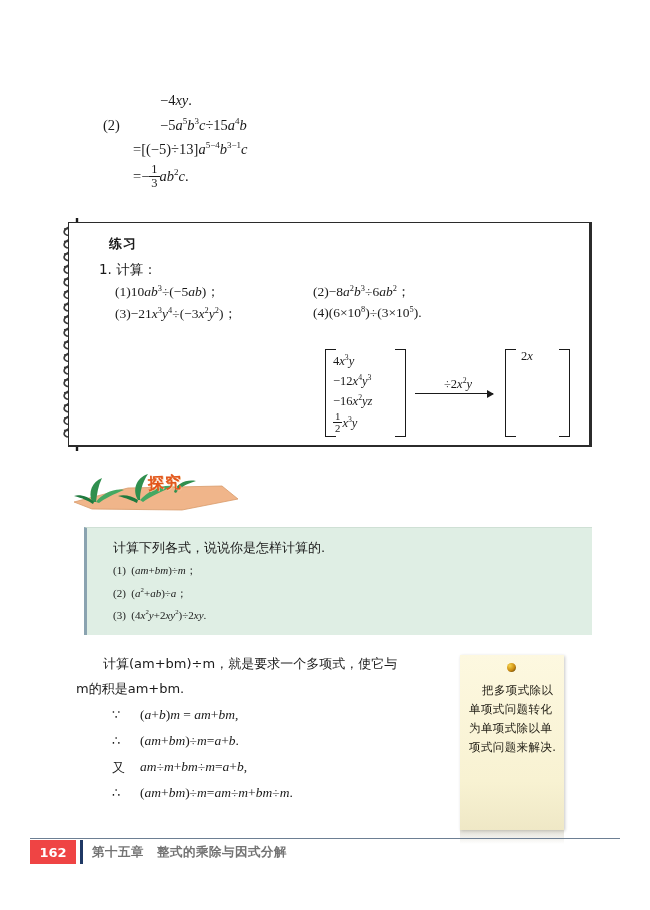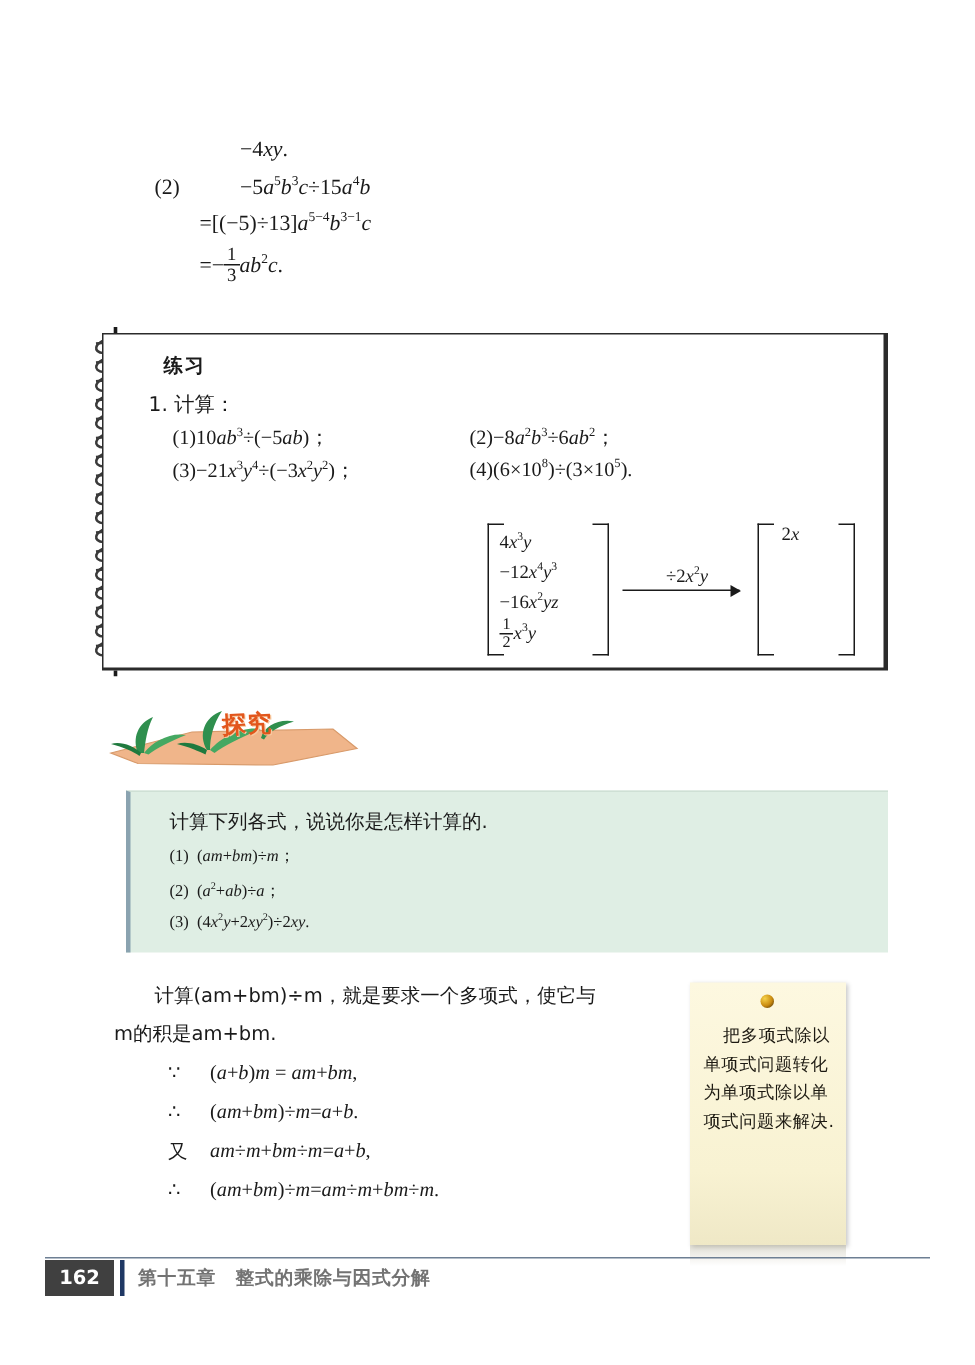--- a/index.html
+++ b/index.html
@@ -193,21 +193,21 @@
   }
 
   
   .footer { position: absolute; left: 30px; top: 838px; width: 590px; height: 30px; }
   .footer-rule {
     position: absolute; left: 0; top: 0; width: 590px; height: 1px; background: #6d7f93;
   }
   .footer-num {
     position: absolute; left: 0; top: 2px;
     width: 46px; height: 24px;
-    background: #404040;
+    background: #ef4444;
     color: #ffffff;
     font-family: "DejaVu Sans", "Liberation Sans", sans-serif;
     font-weight: bold; font-size: 13px;
     display: flex; align-items: center; justify-content: center;
   }
   .footer-bar {
     position: absolute; left: 50px; top: 2px; width: 3px; height: 24px; background: #1f3864;
   }
   .footer-title {
     position: absolute; left: 62px; top: 2px; height: 24px;

